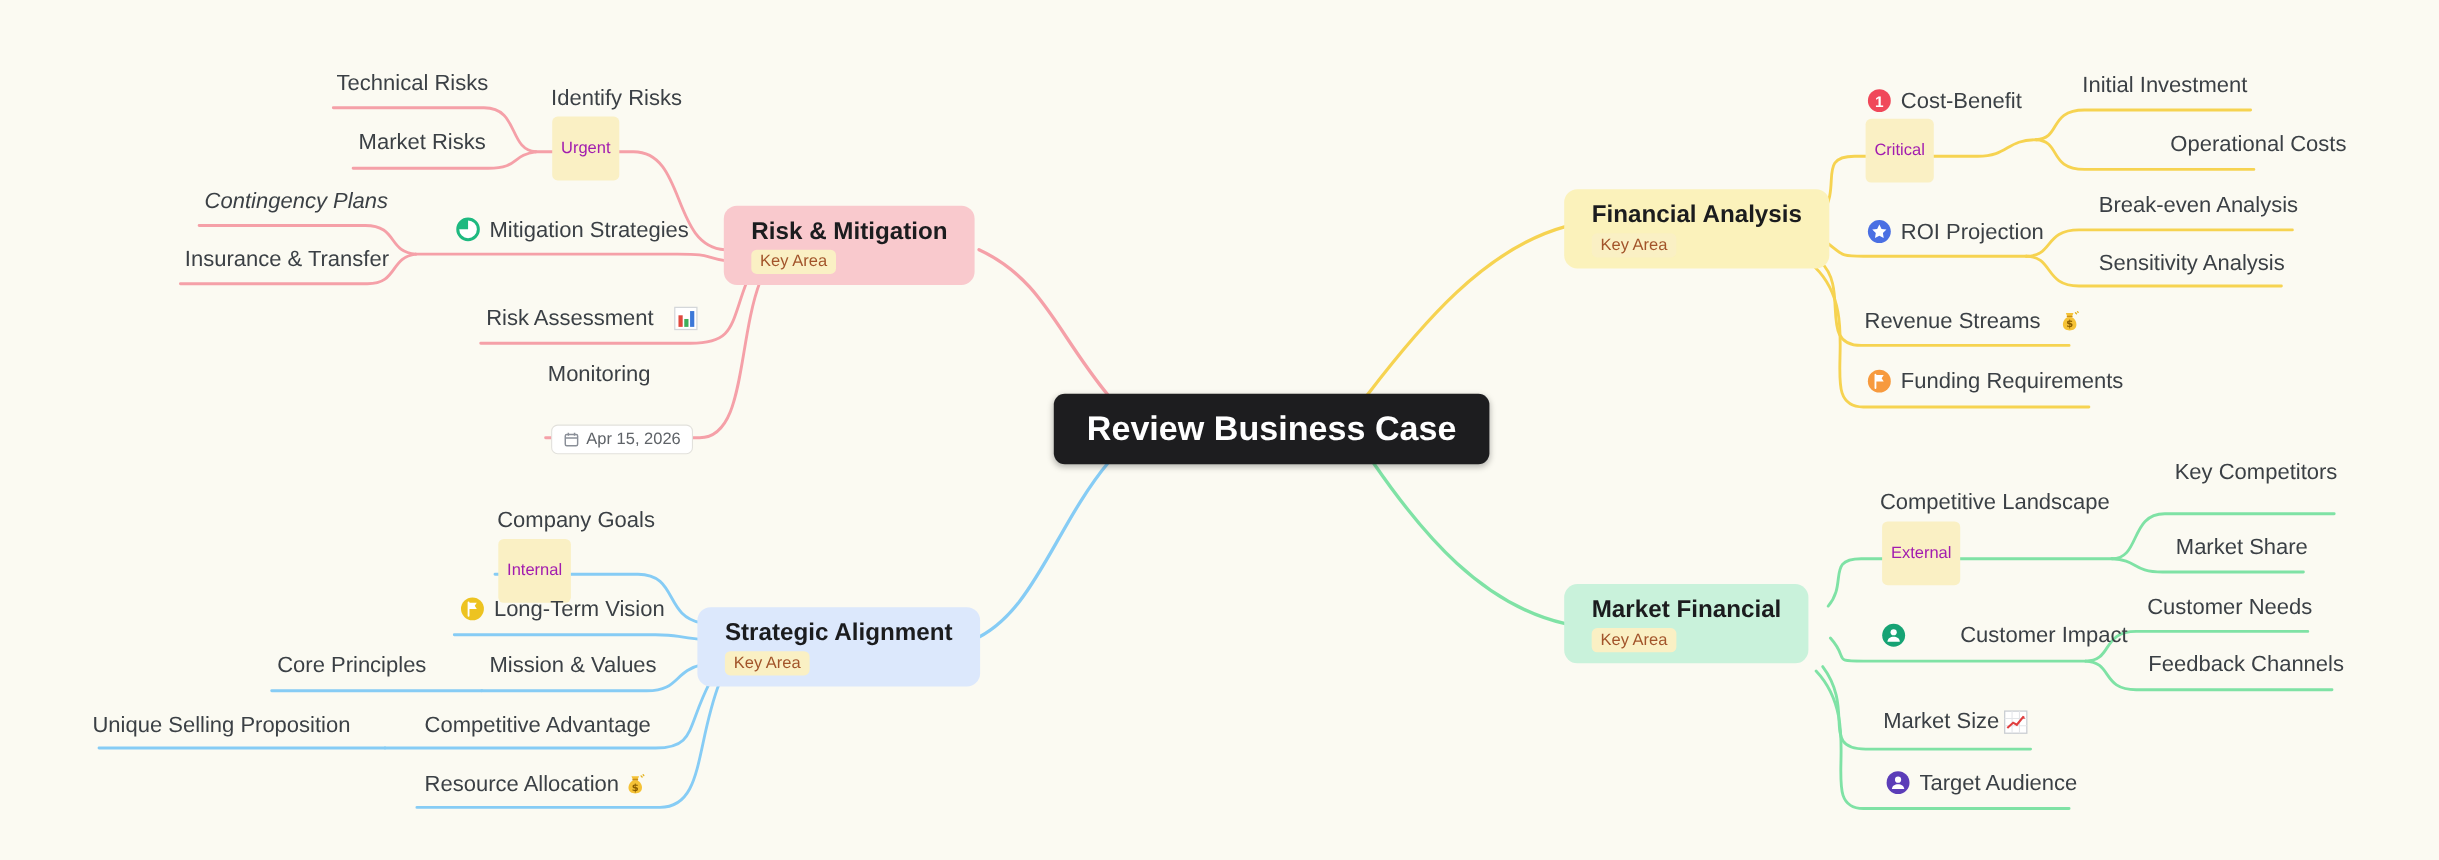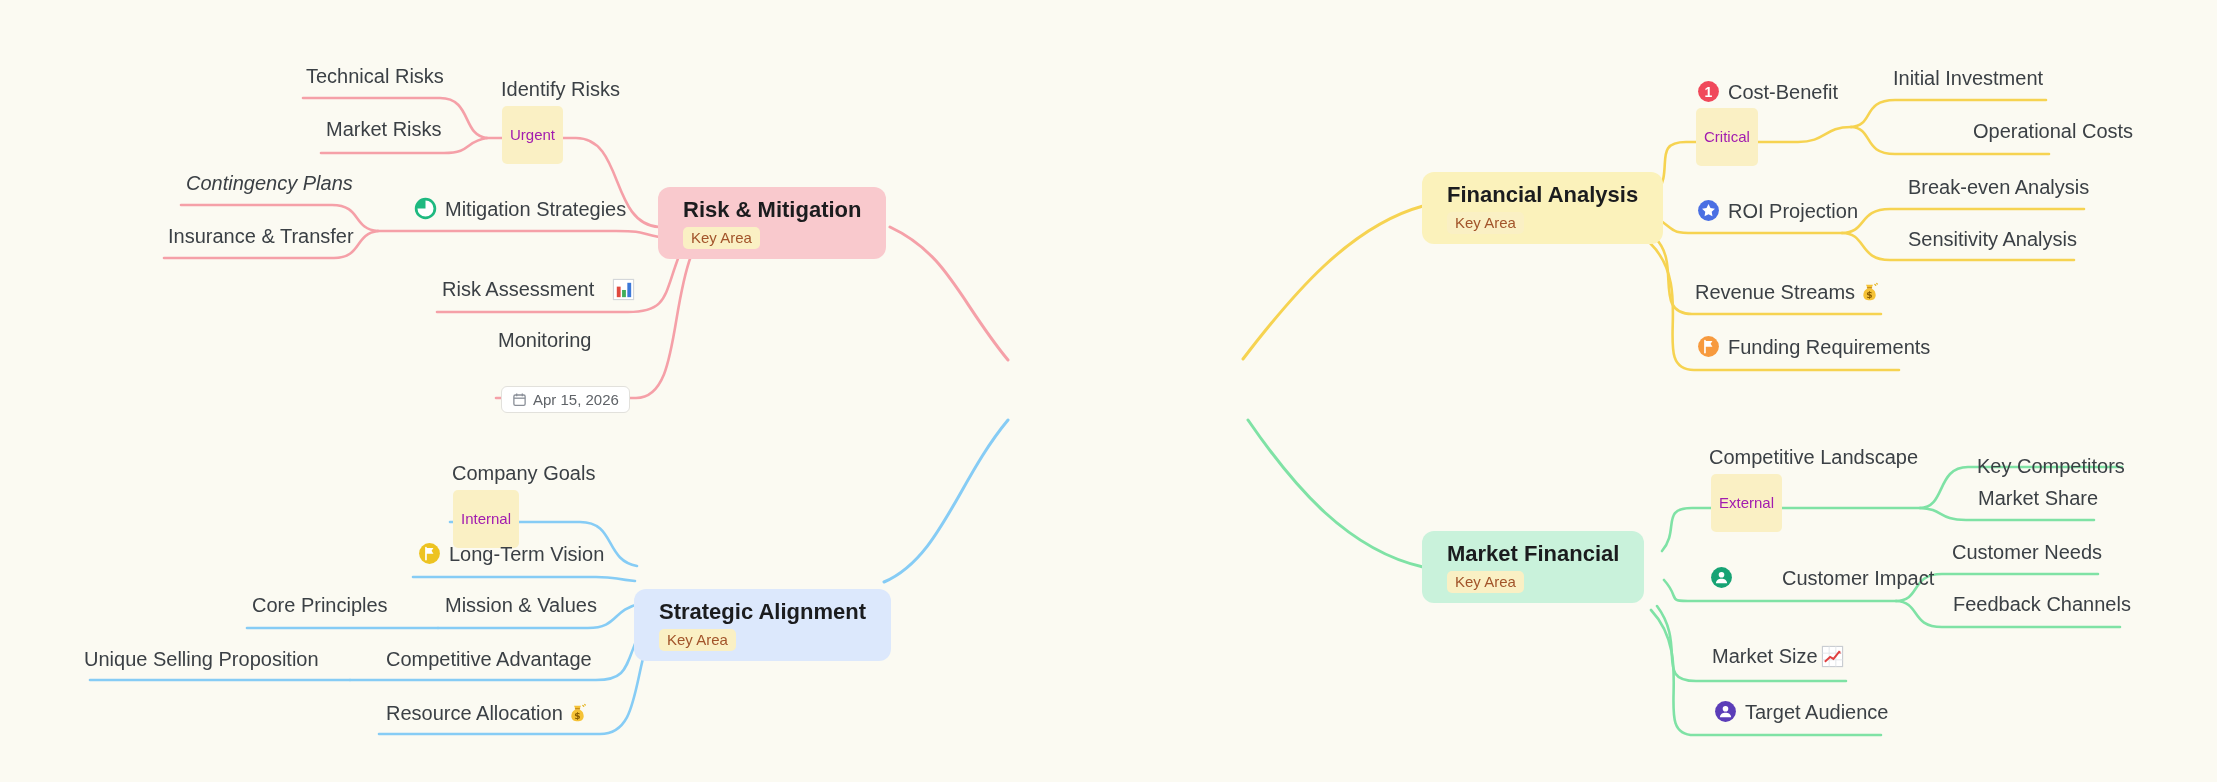--- a/index.html
+++ b/index.html
@@ -99,20 +99,21 @@
       <path stroke-width="2.6" d="M 1920,508 C 1946,508 1936,467 1968,467 L 2122,467"></path>
       <path stroke-width="2.6" d="M 1920,508 C 1944,509 1938,520 1966,520 L 2094,520"></path>
       <path stroke-width="2.6" d="M 1664,580 C 1682,600 1664,601 1694,601 L 1896,601"></path>
       <path stroke-width="2.6" d="M 1896,601 C 1921,601 1910,574 1942,574 L 2098,574"></path>
       <path stroke-width="2.6" d="M 1896,601 C 1921,602 1910,627 1942,627 L 2120,627"></path>
       <path stroke-width="2.6" d="M 1657,606 C 1687,646 1654,681 1696,681 L 1846,681"></path>
       <path stroke-width="2.6" d="M 1651,610 C 1698,660 1650,735 1694,735 L 1881,735"></path>
     </g>
   </svg>
 
+  <div class="central">Review Business Case</div>
 
   <div class="main-node" style="left:658px;top:187px;background:#f9c9cd;">
     <div class="ttl">Risk &amp; Mitigation</div>
     <span class="ntag">Key Area</span>
   </div>
 
   <div class="topic" style="left:501px;top:77px;">
     <span class="lbl">Identify Risks</span>
   </div>
   <span class="tag" style="left:502px;top:106px;">Urgent</span>
@@ -199,21 +200,21 @@
     </span>
     <span class="lbl">ROI Projection</span>
   </div>
   <div class="topic" style="left:1908px;top:175px;">
     <span class="lbl">Break-even Analysis</span>
   </div>
   <div class="topic" style="left:1908px;top:227px;">
     <span class="lbl">Sensitivity Analysis</span>
   </div>
 
-  <div class="topic" style="left:1695px;top:280px;gap:3px;">
+  <div class="topic" style="left:1695px;top:280px;gap:15px;">
     <span class="lbl">Revenue Streams</span>
     <span class="icon">
       <svg width="23" height="23" viewBox="0 0 24 24">
         <path d="M9.6,6.8 L8.4,3.8 L15.6,3.8 L14.4,6.8 Z" fill="#f5c236"></path>
         <rect x="9.2" y="6.2" width="5.6" height="1.8" rx="0.9" fill="#c98f1a"></rect>
         <path d="M12,7.6 C8.2,7.6 5.6,11 5.6,14.8 C5.6,18.4 8.6,20.2 12,20.2 C15.4,20.2 18.4,18.4 18.4,14.8 C18.4,11 15.8,7.6 12,7.6 Z" fill="#f5c236"></path>
         <text x="12" y="17.4" font-size="9.5" font-weight="bold" fill="#8a5d00" text-anchor="middle" font-family="'DejaVu Sans',sans-serif">$</text>
         <path d="M17.5,3.5 l1,1 M19.5,2.5 l0.6,0.6" stroke="#e3b322" stroke-width="1.3" stroke-linecap="round"></path>
       </svg>
     </span>
@@ -223,21 +224,21 @@
     <span class="icon">
       <svg width="25" height="25" viewBox="0 0 24 24">
         <circle cx="12" cy="12" r="10" fill="#f79a3e"></circle>
         <path d="M8.6,18 V6.4" stroke="#ffffff" stroke-width="1.6" stroke-linecap="round"></path>
         <path d="M8.6,6.6 H15.8 L14,9.4 L15.8,12.2 H8.6 Z" fill="#ffffff"></path>
       </svg>
     </span>
     <span class="lbl">Funding Requirements</span>
   </div>
 
-  <div class="main-node" style="left:634px;top:552px;background:#dce8fc;margin-top:37px;">
+  <div class="main-node" style="left:634px;top:552px;background:#dce8fc;">
     <div class="ttl">Strategic Alignment</div>
     <span class="ntag">Key Area</span>
   </div>
 
   <div class="topic" style="left:452px;top:461px;">
     <span class="lbl">Company Goals</span>
   </div>
   <span class="tag" style="left:453px;top:490px;">Internal</span>
 
   <div class="topic" style="left:417px;top:541px;">
@@ -281,21 +282,21 @@
   <div class="main-node" style="left:1422px;top:531px;background:#c9f2db;">
     <div class="ttl">Market Financial</div>
     <span class="ntag">Key Area</span>
   </div>
 
   <div class="topic" style="left:1709px;top:445px;">
     <span class="lbl">Competitive Landscape</span>
   </div>
   <span class="tag" style="left:1711px;top:474px;">External</span>
 
-  <div class="topic" style="left:1977px;top:454px;">
+  <div class="topic" style="left:1977px;top:417px;">
     <span class="lbl">Key Competitors</span>
   </div>
   <div class="topic" style="left:1978px;top:486px;">
     <span class="lbl">Market Share</span>
   </div>
 
   <div class="topic" style="left:1709px;top:565px;gap:48px;">
     <span class="icon">
       <svg width="25" height="25" viewBox="0 0 24 24">
         <circle cx="12" cy="12" r="10" fill="#16a374"></circle>

